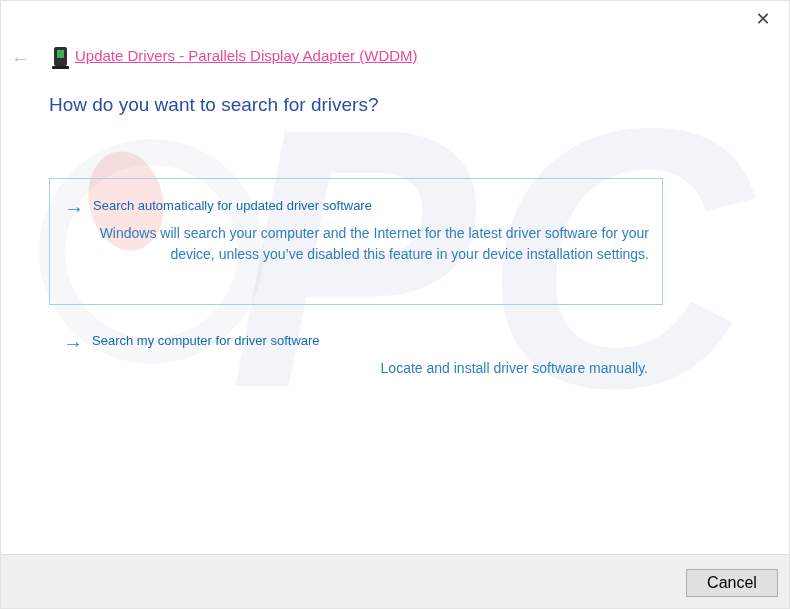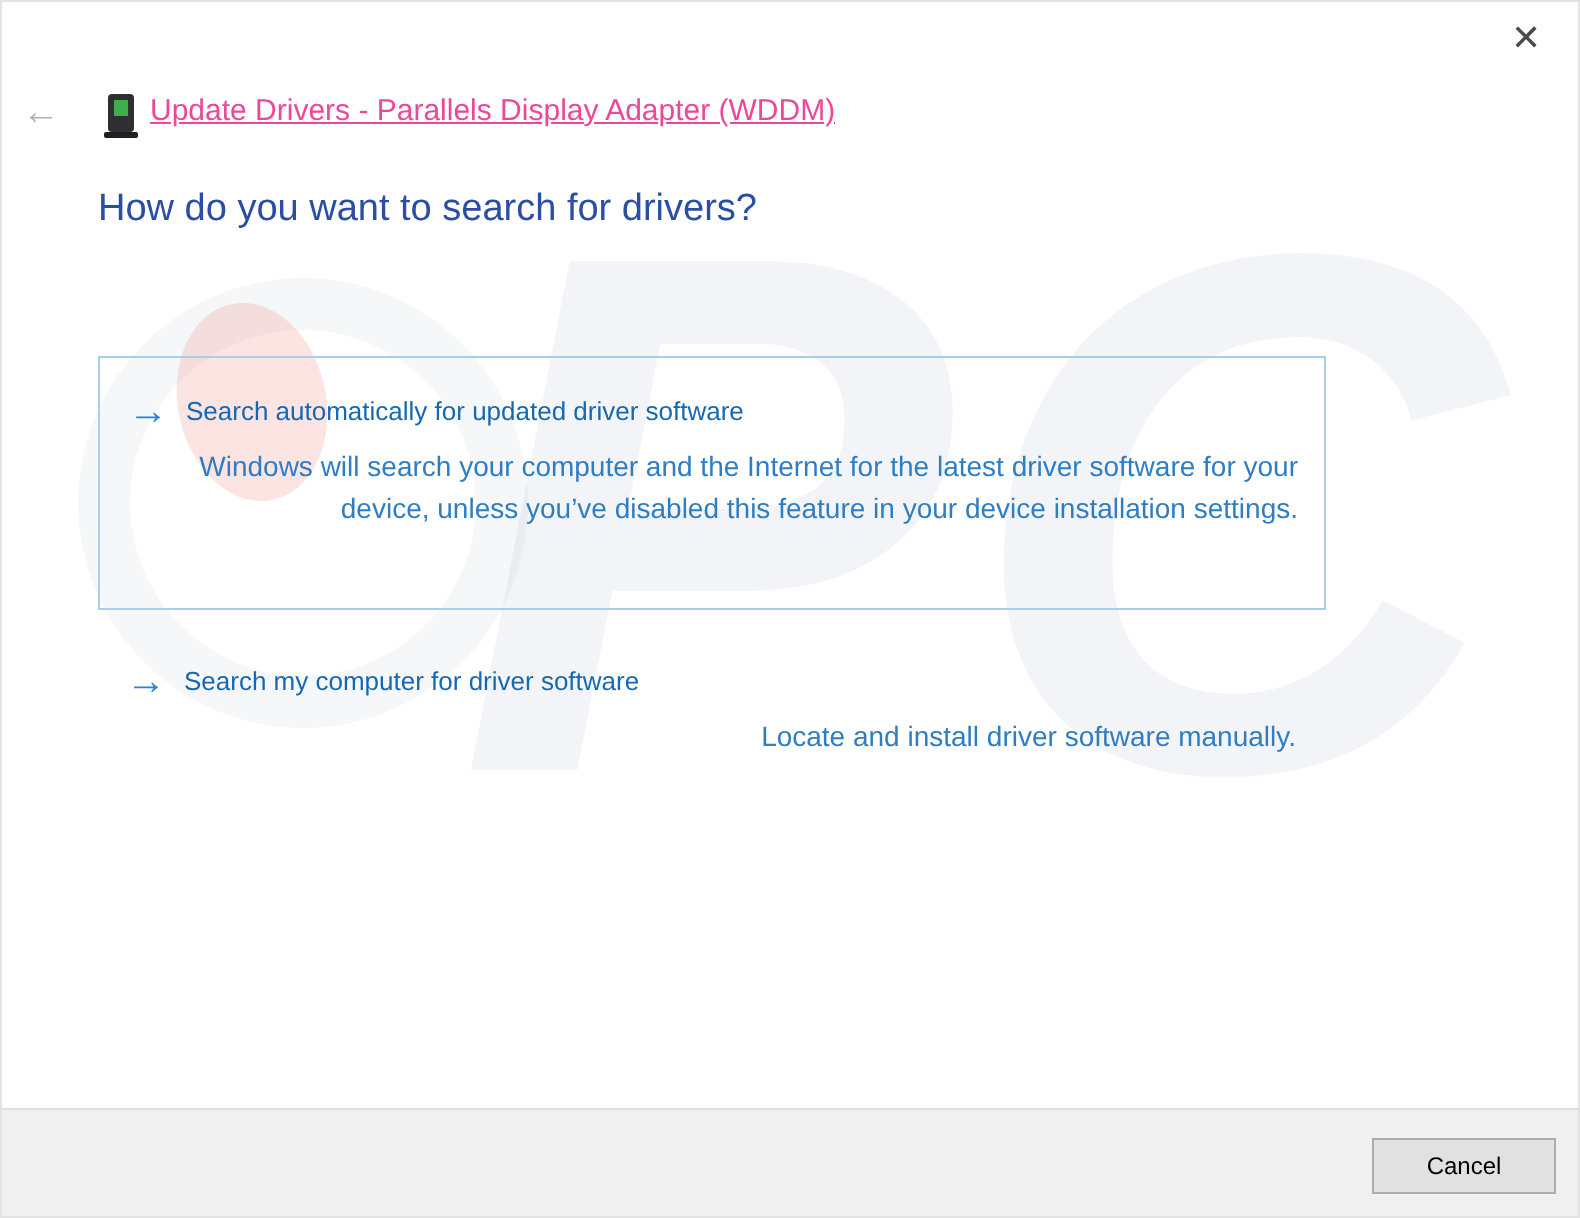--- a/index.html
+++ b/index.html
@@ -89,21 +89,21 @@
   }
 
   
   .footer {
     position:absolute; left:0; bottom:0; width:790px; height:54px; z-index:4;
     background:#f0f0f0; border-top:1px solid #dfdfdf;
   }
   .cancel-btn {
     position:absolute; right:13px; top:14px; width:92px; height:28px;
     background:#e1e1e1; border:1px solid #adadad;
-    font-family:"Liberation Sans", sans-serif; font-size:12px; color:#000;
+    font-family:"Liberation Sans", sans-serif; font-size:16px; color:#000;
     cursor:pointer;
   }
 </style>
 </head>
 <body>
 
 <div class="window">
 
   <div class="watermark">
     <div class="wm-ring"></div>

